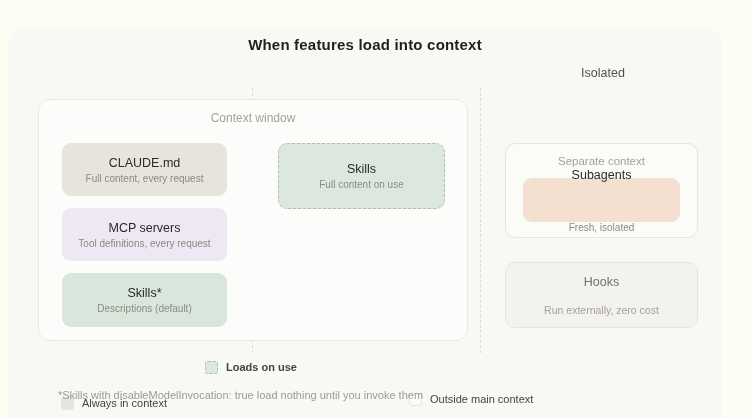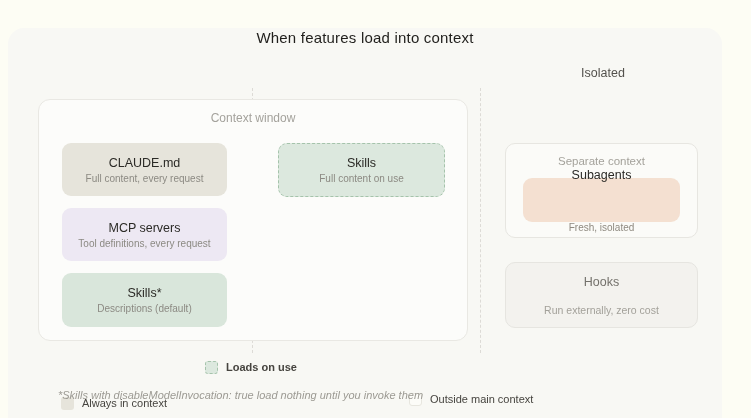--- a/index.html
+++ b/index.html
@@ -12,23 +12,23 @@
   .canvas { position: relative; width: 751px; height: 418px; }
 
   .panel {
     position: absolute; left: 8px; top: 28px;
     width: 714px; height: 390px;
     background: #F8F8F4;
     border-radius: 16px 16px 0 0;
   }
 
   .title {
-    position: absolute; left: 8px; top: 29px; width: 714px;
+    position: absolute; left: 8px; top: 36px; width: 714px;
     text-align: center;
-    font-size: 15px; font-weight: 400; color: #201F1C;
+    font-size: 15px; font-weight: 700; color: #201F1C;
     letter-spacing: 0.2px;
   }
 
   .col-header {
     position: absolute; top: 66px;
     font-size: 12.5px; color: #53514C; text-align: center;
   }
   .col-session  { left: 38px;  width: 218px; }
   .col-onuse    { left: 256px; width: 208px; }
   .col-isolated { left: 505px; width: 196px; }
@@ -60,21 +60,21 @@
     gap: 3px; text-align: center;
     border-radius: 9px;
     box-sizing: border-box;
   }
   .card-title { font-size: 12.5px; color: #2B2A26; }
   .card-sub   { font-size: 10px; color: #8C8A83; }
 
   .card-claude   { left: 62px;  top: 143px; width: 165px; height: 53px; background: #E6E4DB; justify-content: center; }
   .card-mcp      { left: 62px;  top: 208px; width: 165px; height: 53px; background: #EDE8F3; }
   .card-skillsd  { left: 62px;  top: 273px; width: 165px; height: 54px; background: #D9E6DB; }
-  .card-skillsu  { left: 278px; top: 143px; width: 167px; height: 54px;
+  .card-skillsu  { left: 278px; top: 143px; width: 167px; height: 66px;
                    background: #DCE8DE; border: 1.5px dashed #A5C3AB; }
 
   .separate-box {
     position: absolute; left: 505px; top: 143px;
     width: 193px; height: 95px;
     background: #FBFBF8;
     border: 1px solid #E7E6E1;
     border-radius: 10px;
     box-sizing: border-box;
   }
@@ -111,21 +111,21 @@
     width: 13px; height: 13px; border-radius: 3px;
     box-sizing: border-box; flex: 0 0 auto;
   }
   .swatch-always  { background: #E6E4DB; }
   .swatch-loads   { background: #DCE8DE; border: 1.5px dashed #A5C3AB; }
   .swatch-outside { background: #FCFCF8; border: 1px solid #E7E6DF; }
   .legend-label { font-size: 11px; color: #46443F; white-space: nowrap; }
 
   .footnote {
     position: absolute; left: 58px; top: 389px;
-    font-size: 11px; color: #9C9A93; font-style: italic;
+    font-size: 11px; color: #9C9A93;
   }
 </style>
 </head>
 <body>
 
 <div class="canvas">
 
   <div class="panel"></div>
 
   <div class="title">When features load into context</div>

